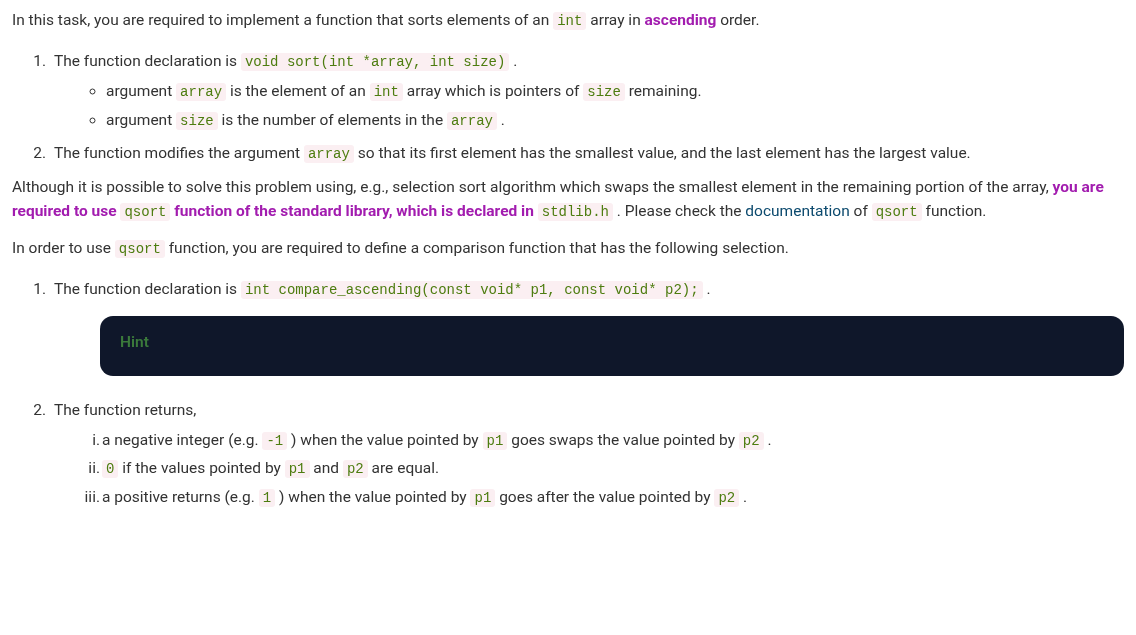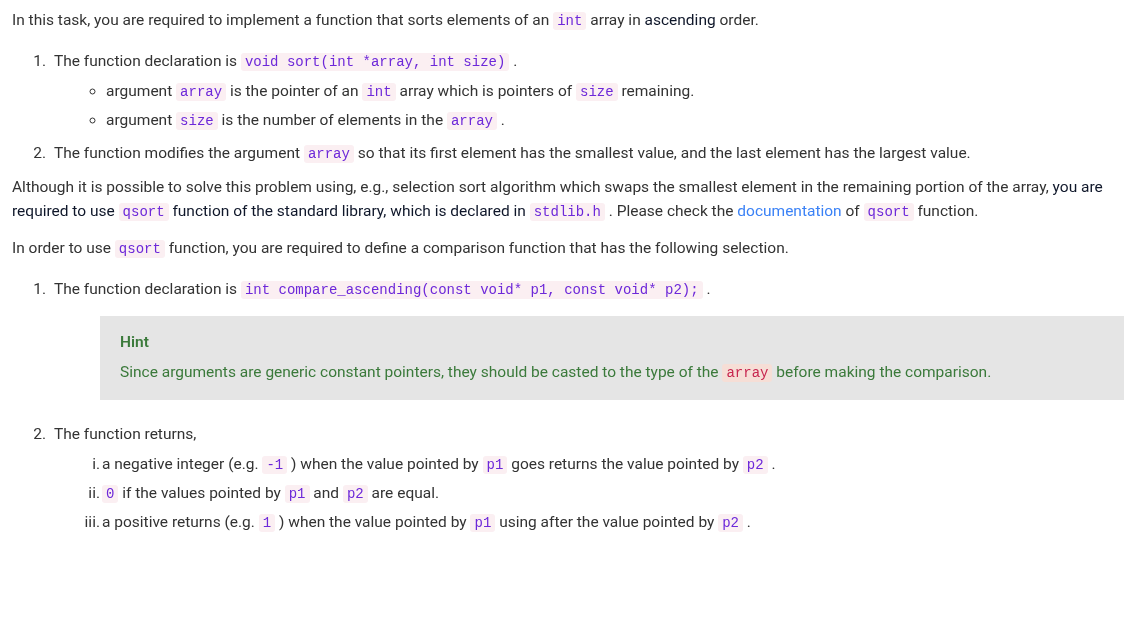--- a/index.html
+++ b/index.html
@@ -32,30 +32,30 @@
   ol.roman > li::before {
     content: counter(roman, lower-roman) ". ";
     position: absolute;
     left: -28px;
     width: 26px;
     text-align: right;
   }
   code {
     font-family: "Consolas", "Menlo", "Courier New", monospace;
     font-size: 14px;
-    color: #6d28d9;
+    color: #4d7c0f;
     background: #fbeff2;
     padding: 1px 4px;
     border-radius: 3px;
   }
-  b, strong { font-weight: 400; color: #0f172a; }
-  a.link { color: #3b82f6; text-decoration: none; }
+  b, strong { font-weight: 700; color: #a21caf; }
+  a.link { color: #0c4a6e; text-decoration: none; }
   .hint-box {
-    background: #e5e5e5;
-    border-radius: 0;
+    background: #0f172a;
+    border-radius: 13px;
     margin: 14px 0 22px 46px;
     padding: 14px 20px 16px 20px;
   }
   .hint-title {
     color: #3b7a3b;
     font-weight: 600;
     margin-bottom: 6px;
   }
   .hint-body {
     color: #3b7a3b;
@@ -71,21 +71,21 @@
 
 <p>
   <span>In this task, you are required to implement a function that sorts elements of an </span><code>int</code><span> array in </span><strong>ascending</strong><span> order.</span>
 </p>
 
 <ol class="outer">
   <li>
     <span>The function declaration is </span><code>void sort(int *array, int size)</code><span> .</span>
     <ul class="inner">
       <li>
-        <span>argument </span><code>array</code><span> is the pointer of an </span><code>int</code><span> array which is pointers of </span><code>size</code><span> remaining.</span>
+        <span>argument </span><code>array</code><span> is the element of an </span><code>int</code><span> array which is pointers of </span><code>size</code><span> remaining.</span>
       </li>
       <li>
         <span>argument </span><code>size</code><span> is the number of elements in the </span><code>array</code><span> .</span>
       </li>
     </ul>
   </li>
   <li>
     <span>The function modifies the argument </span><code>array</code><span> so that its first element has the smallest value, and the last element has the largest value.</span>
   </li>
 </ol>
@@ -96,32 +96,29 @@
 
 <p>
   <span>In order to use </span><code>qsort</code><span> function, you are required to define a comparison function that has the following selection.</span>
 </p>
 
 <ol class="outer">
   <li>
     <span>The function declaration is </span><code>int compare_ascending(const void* p1, const void* p2);</code><span> .</span>
     <div class="hint-box">
       <div class="hint-title">Hint</div>
-      <div class="hint-body">
-        <span>Since arguments are generic constant pointers, they should be casted to the type of the </span><code>array</code><span> before making the comparison.</span>
-      </div>
     </div>
   </li>
   <li>
     <span>The function returns,</span>
     <ol class="roman">
       <li>
-        <span>a negative integer (e.g. </span><code>-1</code><span> ) when the value pointed by </span><code>p1</code><span> goes returns the value pointed by </span><code>p2</code><span> .</span>
+        <span>a negative integer (e.g. </span><code>-1</code><span> ) when the value pointed by </span><code>p1</code><span> goes swaps the value pointed by </span><code>p2</code><span> .</span>
       </li>
       <li>
         <code>0</code><span> if the values pointed by </span><code>p1</code><span> and </span><code>p2</code><span> are equal.</span>
       </li>
       <li>
-        <span>a positive returns (e.g. </span><code>1</code><span> ) when the value pointed by </span><code>p1</code><span> using after the value pointed by </span><code>p2</code><span> .</span>
+        <span>a positive returns (e.g. </span><code>1</code><span> ) when the value pointed by </span><code>p1</code><span> goes after the value pointed by </span><code>p2</code><span> .</span>
       </li>
     </ol>
   </li>
 </ol>
 
 </body></html>

